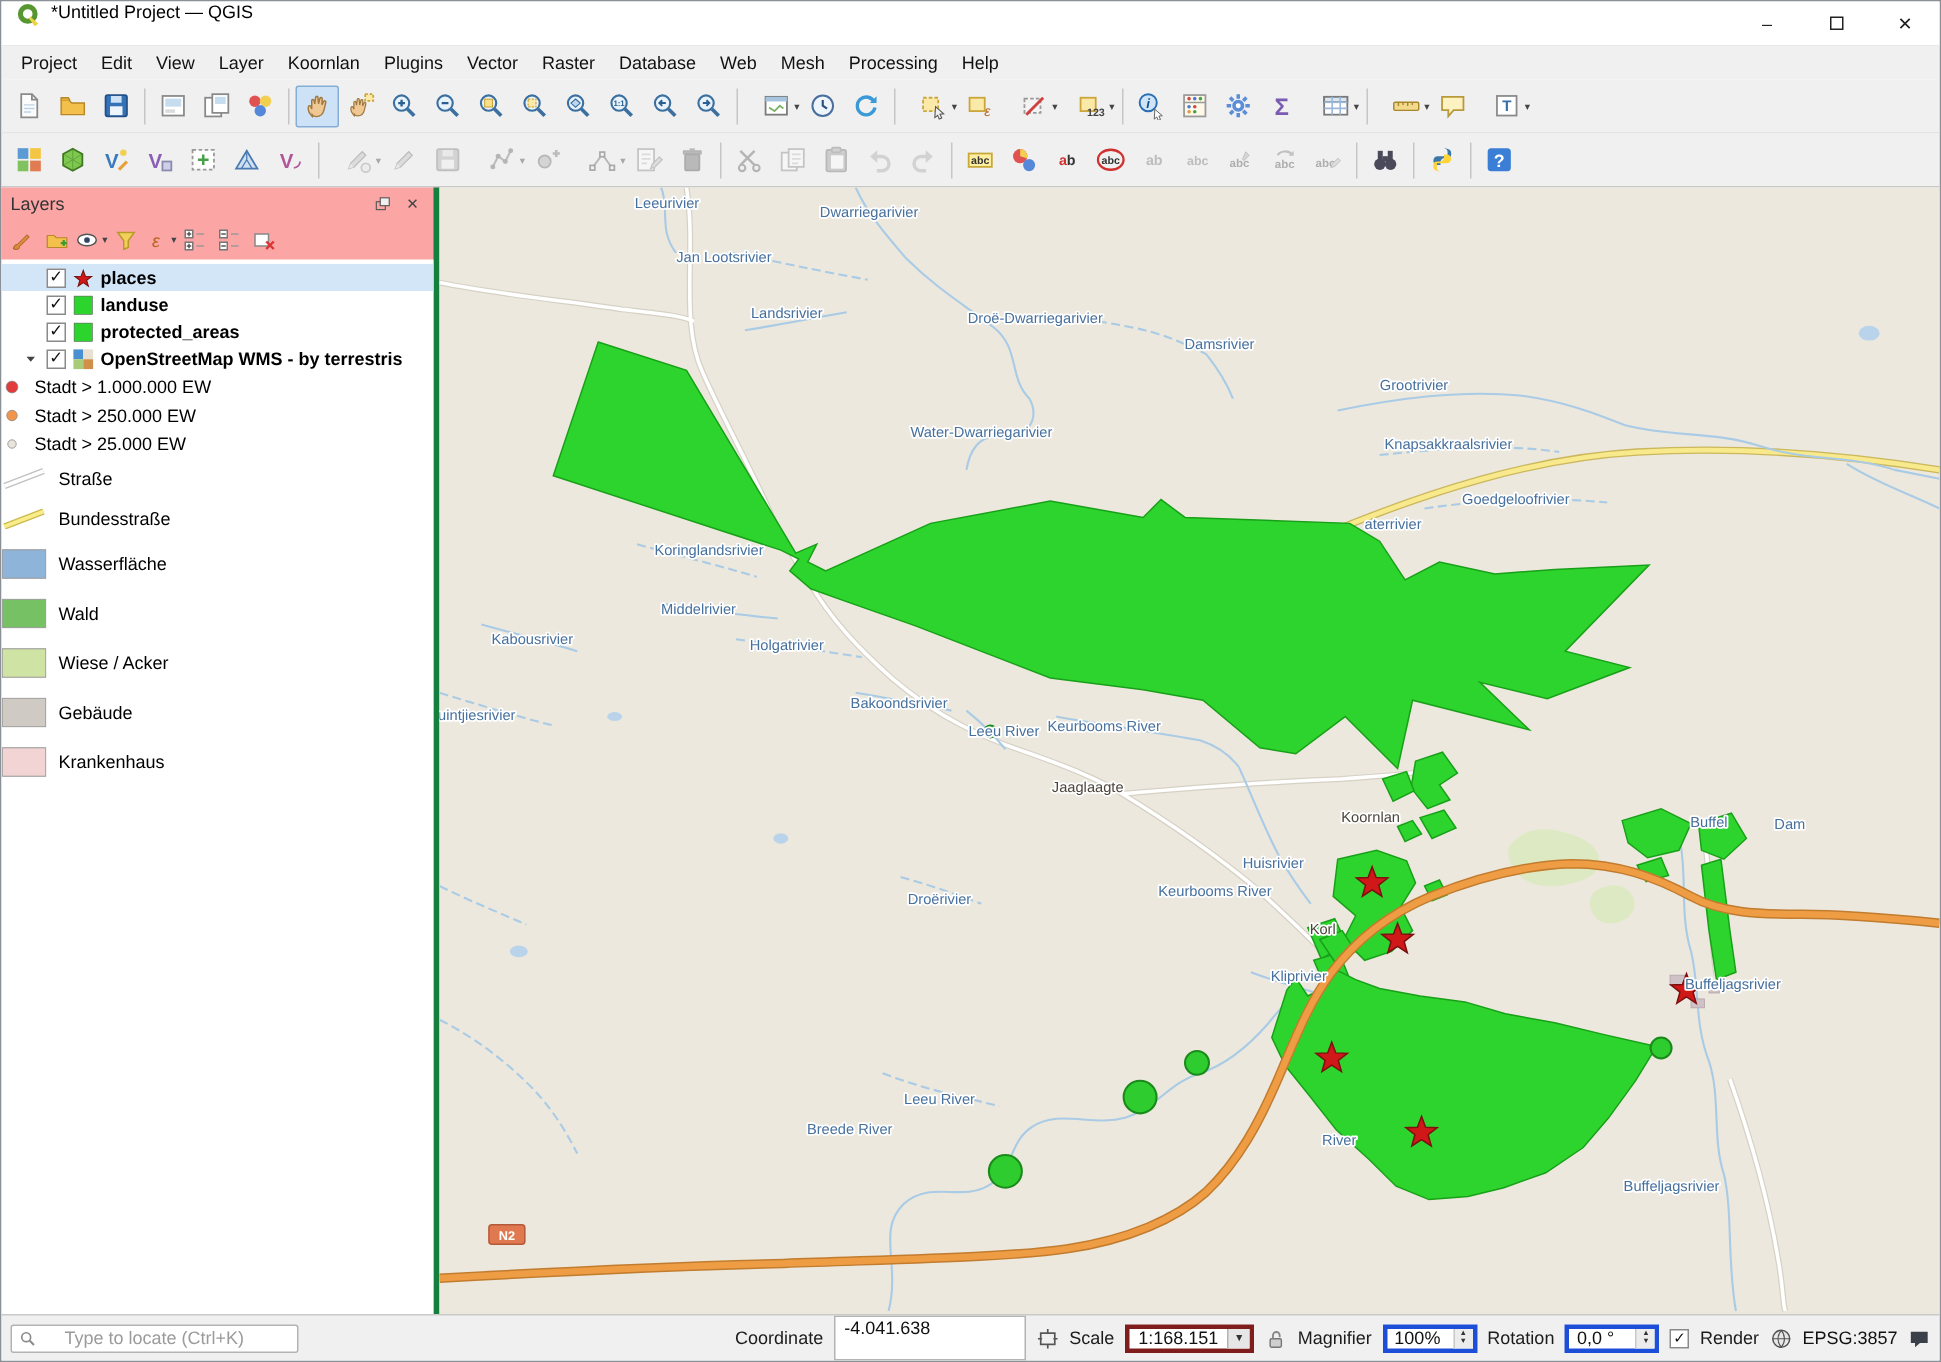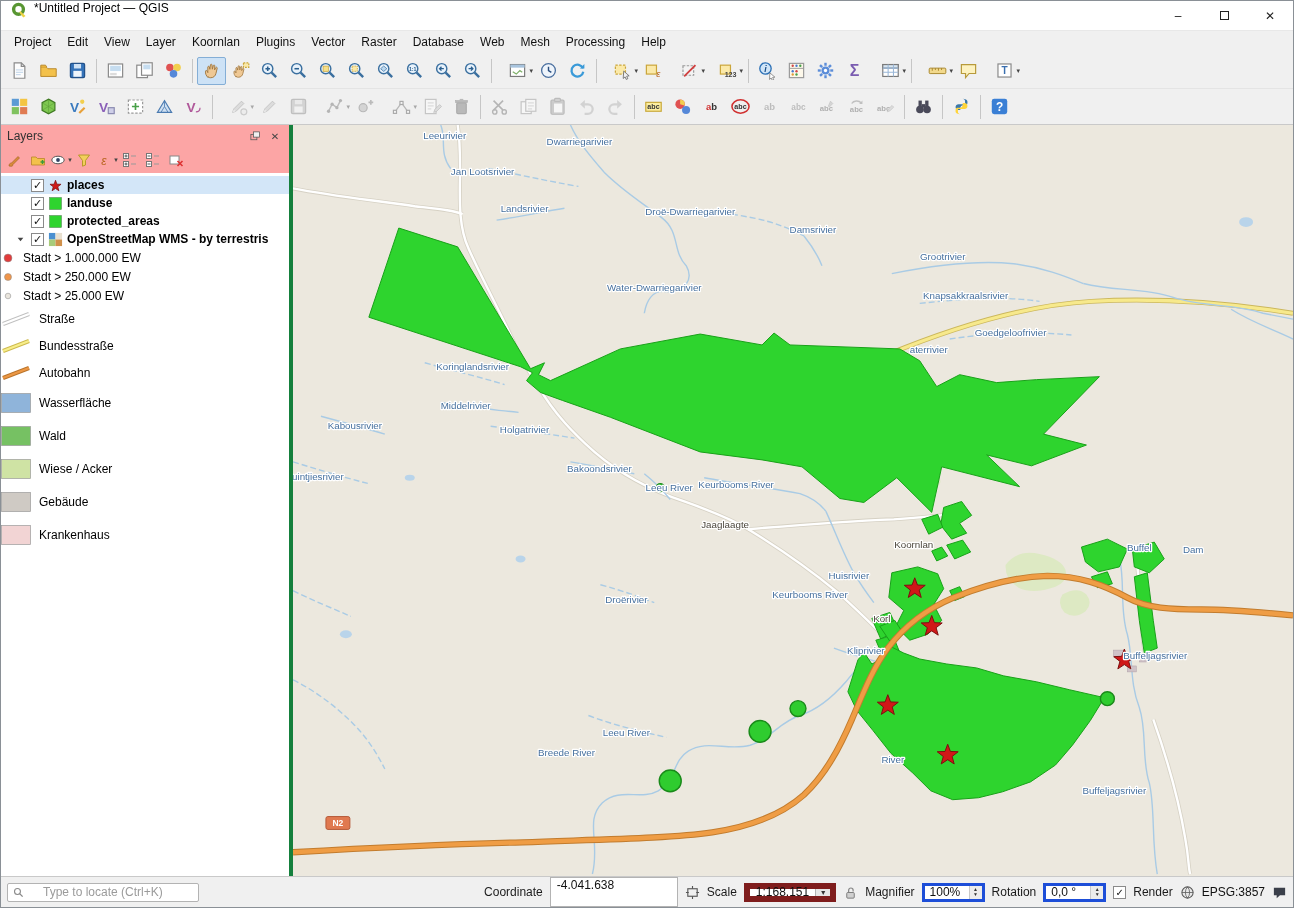--- a/index.html
+++ b/index.html
@@ -62,21 +62,21 @@
   .maplabel.place{fill:#4b463c}
   .badge-text{font-size:8.5px;font-weight:bold;fill:#fff;text-anchor:middle;font-family:"Liberation Sans","DejaVu Sans",sans-serif}
   
   .statusbar{flex:0 0 26px;background:#f0f0f0;border-top:1px solid #c9c9c9;display:flex;align-items:center;padding:0 6px;gap:7px;font-size:12px}
   .locate{width:192px;height:19px;background:#fff;border:1px solid #b3b3b3;border-radius:2px;display:flex;align-items:center;gap:19px;padding:0 5px;color:#9b9b9b}
   .locate svg{width:11px;height:11px}
   .sb-spacer{flex:1}
   .sb-label{color:#1b1b1b}
   .sb-box{height:19px;background:#fff;border:1px solid #b3b3b3;display:flex;align-items:flex-end;padding:14px 6px}
   .coordinate-box{width:128px;justify-content:center}
-  .sb-combo{height:19px;background:#fff;border:6px solid #7f1d1d;display:flex;align-items:center}
+  .sb-combo{height:19px;background:#fff;border:3px solid #7f1d1d;display:flex;align-items:center}
   .sb-combo .val{padding:0 6px;min-width:64px}
   .combo-btn{width:15px;align-self:stretch;display:flex;align-items:center;justify-content:center;font-size:7px;color:#333;background:#e6e6e6;border-left:1px solid #b3b3b3}
   .sb-spin{height:19px;background:#fff;border:3px solid #1d4ed8;display:flex;align-items:center}
   .sb-spin .val{padding:0 5px;min-width:44px}
   .spin-arrows{width:13px;align-self:stretch;display:flex;flex-direction:column;justify-content:center;border-left:1px solid #c9c9c9;background:#ececec}
   .spin-arrows span{font-size:5px;line-height:5px;text-align:center;color:#333}
   .sb-icon{display:flex}
   .sb-icon svg{width:15px;height:15px}
   .crs{color:#111}
 </style>
@@ -866,29 +866,20 @@
             <span class="legend-label">Straße</span>
           </div>
           <div class="legend-row sym-line">
             <span class="legend-symbol">
               <svg width="30" height="14" viewBox="0 0 30 14">
                 <line x1="2" y1="12" x2="28" y2="2" stroke="#cdb94e" stroke-width="4.2"></line>
                 <line x1="2" y1="12" x2="28" y2="2" stroke="#f7ee8a" stroke-width="2.4"></line>
               </svg>
             </span>
             <span class="legend-label">Bundesstraße</span>
-          </div>
-          <div class="legend-row sym-line">
-            <span class="legend-symbol">
-              <svg width="30" height="14" viewBox="0 0 30 14">
-                <line x1="2" y1="12" x2="28" y2="2" stroke="#b9742b" stroke-width="4.2"></line>
-                <line x1="2" y1="12" x2="28" y2="2" stroke="#ec9744" stroke-width="2.4"></line>
-              </svg>
-            </span>
-            <span class="legend-label">Autobahn</span>
           </div>
           <div class="legend-row sym-rect">
             <span class="legend-symbol">
               <svg width="30" height="20" viewBox="0 0 30 20">
                 <rect x=".5" y=".5" width="29" height="19" fill="#8fb4da" stroke="#9a9a9a" stroke-width=".7"></rect>
               </svg>
             </span>
             <span class="legend-label">Wasserfläche</span>
           </div>
           <div class="legend-row sym-rect">

